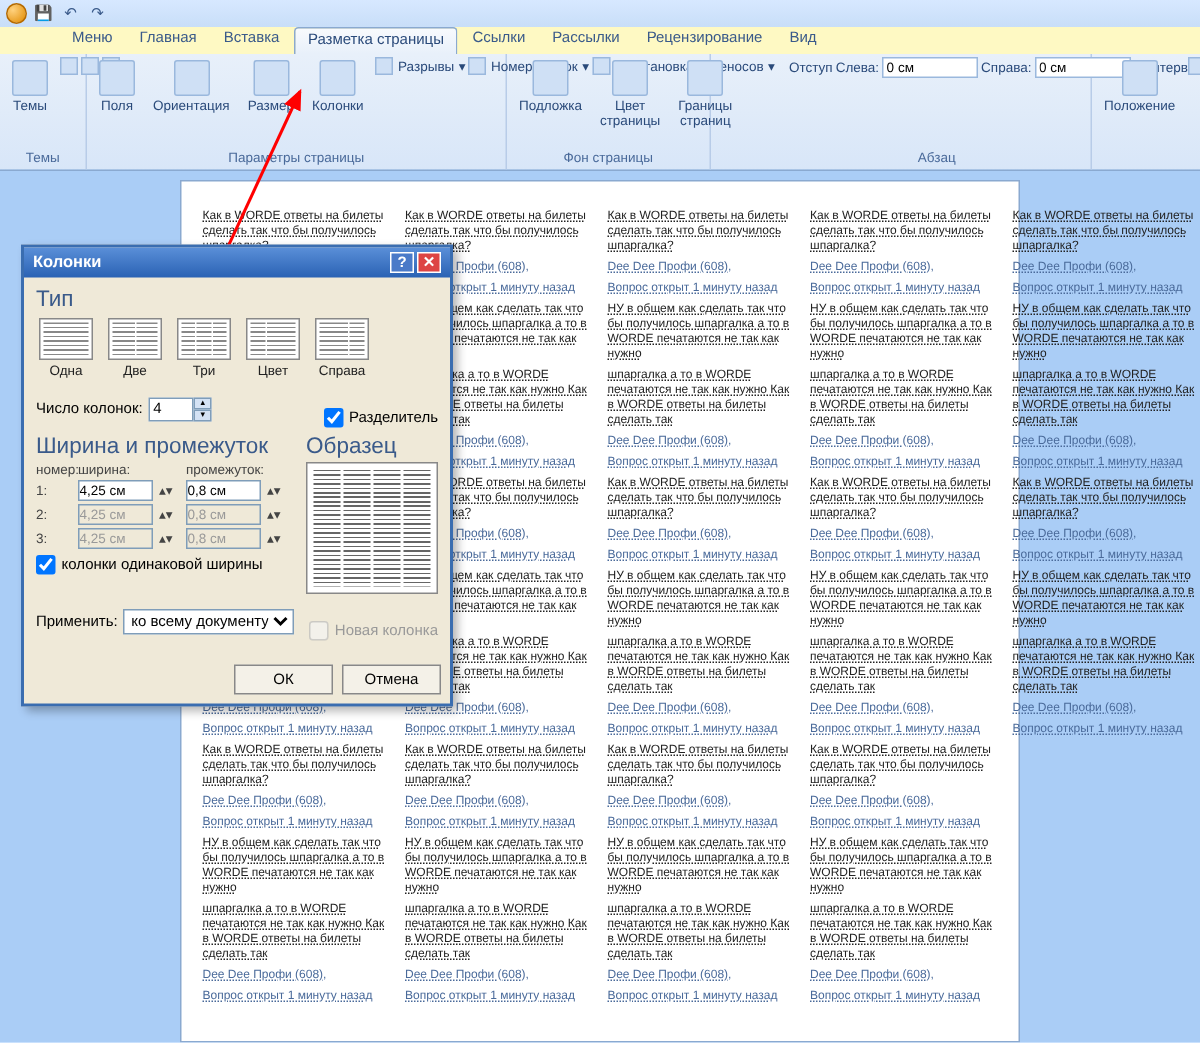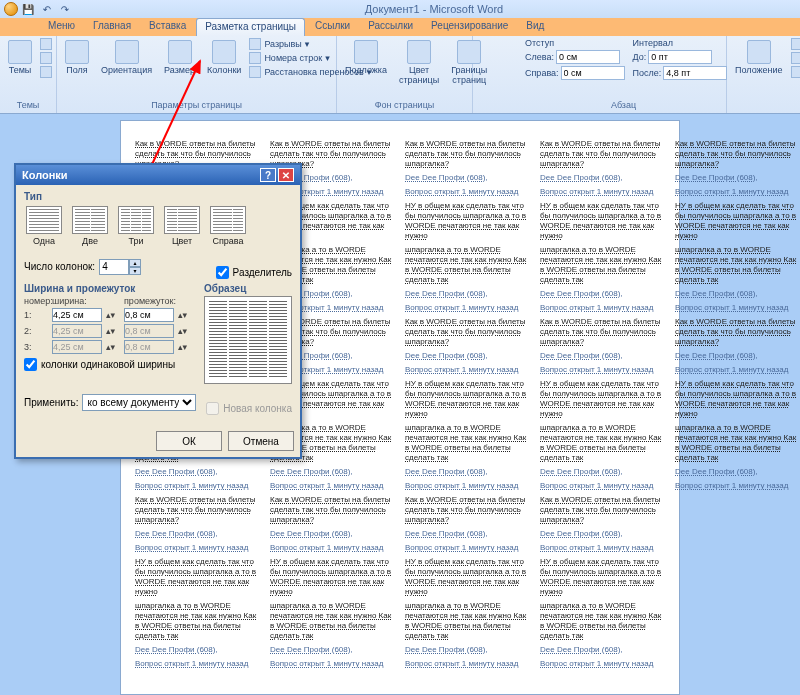--- a/index.html
+++ b/index.html
@@ -6,53 +6,53 @@
   body { background: linear-gradient(#bfdbff, #a8cfff); width: 800px; height: 695px; overflow: hidden; position: relative; font-size: 11px; }
 
   
   .titlebar { height: 18px; background: linear-gradient(#d7e8ff, #c8def8); display: flex; align-items: center; padding: 0 4px; }
   .qat { display: flex; gap: 4px; align-items: center; }
   .orb { width: 14px; height: 14px; border-radius: 50%; background: radial-gradient(circle at 30% 30%, #ffd27f, #e08a00); border: 1px solid #b56a00; }
   .qat-btn { width: 14px; height: 14px; display: flex; align-items: center; justify-content: center; color: #3a5a8a; font-size: 10px; }
   .titlebar-title { flex: 1; text-align: center; color: #4a6a9a; font-size: 11px; }
 
   
-  .tabs { height: 18px; display: flex; padding-left: 40px; gap: 2px; background: #fdba74; }
+  .tabs { height: 18px; display: flex; padding-left: 40px; gap: 2px; background: #fef9c3; }
   .tab { padding: 2px 8px; color: #3a5a8a; font-size: 10px; cursor: pointer; border-top-left-radius: 3px; border-top-right-radius: 3px; }
   .tab.active { background: linear-gradient(#f8fafd,#e8f0fa); border: 1px solid #8aa9d0; border-bottom: none; color: #2a4a7a; }
 
   
   .ribbon { height: 78px; background: linear-gradient(#e8f0fa, #d8e6f8); display: flex; border-bottom: 1px solid #8aa9d0; }
   .group { border-right: 1px solid #b8cce8; padding: 2px 4px; display: flex; flex-direction: column; position: relative; }
   .group-body { flex: 1; display: flex; gap: 4px; align-items: flex-start; }
   .group-label { font-size: 9px; text-align: center; color: #4a6a9a; padding: 1px 0; }
   .big-btn { display: flex; flex-direction: column; align-items: center; gap: 2px; padding: 2px 4px; cursor: pointer; }
   .big-btn .icon { width: 24px; height: 24px; background: #cfe0f5; border: 1px solid #9ab8dd; border-radius: 2px; }
   .big-btn .lbl { font-size: 9px; color: #2a4a7a; text-align: center; line-height: 1.1; }
-  .small-rows { display: flex; flex-direction: column; gap: 2px; }
+  .small-rows { display: flex; flex-direction: row; gap: 2px; }
   .small-btn { display: flex; align-items: center; gap: 3px; font-size: 9px; color: #2a4a7a; cursor: pointer; white-space: nowrap; }
   .small-btn .si { width: 12px; height: 12px; background: #cfe0f5; border: 1px solid #9ab8dd; }
   .field-row { display: flex; align-items: center; gap: 2px; font-size: 9px; color: #2a4a7a; white-space: nowrap; }
   .field-row input { width: 64px; height: 14px; font-size: 9px; border: 1px solid #9ab8dd; background: #fff; padding: 0 2px; }
 
   
   .doc-bg { position: absolute; top: 114px; left: 0; right: 0; bottom: 0; background: #aacdf6; display:flex; justify-content:center; }
   .page { width: 560px; background: #fff; border: 1px solid #8aa9d0; margin-top: 6px; padding: 18px 14px; column-count: 4; column-gap: 10px; font-size: 8px; color: #222; line-height: 1.25; }
   .page p { margin-bottom: 4px; }
   .page .meta { color: #4a6a9a; text-decoration: underline dotted; }
   .page .u { text-decoration: underline dotted; }
 
   
   .dialog { position: absolute; left: 14px; top: 163px; width: 288px; background: #efe9d8; border: 2px solid #3a6db0; box-shadow: 3px 3px 6px rgba(0,0,0,0.3); font-size: 11px; }
   .dlg-title { background: linear-gradient(#5a8fd8,#2a62b4); color: #fff; padding: 3px 6px; display: flex; align-items: center; justify-content: space-between; font-weight: bold; font-size: 11px; }
   .dlg-close { display: flex; gap: 2px; }
   .dlg-close span { width: 16px; height: 14px; background: #d44; color: #fff; display: flex; align-items: center; justify-content: center; font-size: 10px; border: 1px solid #fff; }
   .dlg-close .help { background: #4a7ac8; }
   .dlg-body { padding: 6px 8px; }
-  .fieldset-label { color: #3a5a8a; font-size: 10px; margin-bottom: 2px; font-weight: bold; }
+  .fieldset-label { color: #3a5a8a; font-size: 15px; margin-bottom: 2px; }
   .type-row { display: flex; gap: 6px; margin-bottom: 6px; }
   .type-opt { display: flex; flex-direction: column; align-items: center; gap: 2px; padding: 2px; cursor: pointer; }
   .type-opt .ticon { width: 36px; height: 28px; border: 1px solid #888; background: #fff; display: flex; gap: 1px; padding: 2px; }
   .type-opt .ticon span { flex: 1; background: repeating-linear-gradient(#888 0 1px, #fff 1px 3px); }
   .type-opt .tlbl { font-size: 9px; color: #222; }
   .row { display: flex; align-items: center; gap: 4px; margin: 4px 0; }
   .row label { font-size: 10px; white-space: nowrap; }
   .row input[type=text], .spinner { width: 56px; height: 16px; font-size: 10px; border: 1px solid #7f9db9; background: #fff; padding: 0 2px; }
   .spinner-wrap { display: flex; align-items: center; }
   .spinner-btns { display: flex; flex-direction: column; }
@@ -73,21 +73,20 @@
 </head>
 <body>
 
 <div class="titlebar">
   <div class="qat">
     <div class="orb"></div>
     <div class="qat-btn">💾</div>
     <div class="qat-btn">↶</div>
     <div class="qat-btn">↷</div>
   </div>
-  <div class="titlebar-title">Документ1 - Microsoft Word</div>
 </div>
 
 <div class="tabs">
   <div class="tab">Меню</div>
   <div class="tab">Главная</div>
   <div class="tab">Вставка</div>
   <div class="tab active">Разметка страницы</div>
   <div class="tab">Ссылки</div>
   <div class="tab">Рассылки</div>
   <div class="tab">Рецензирование</div>

